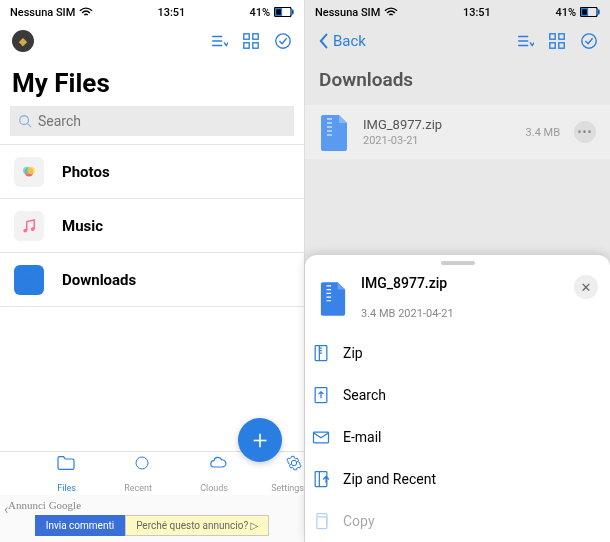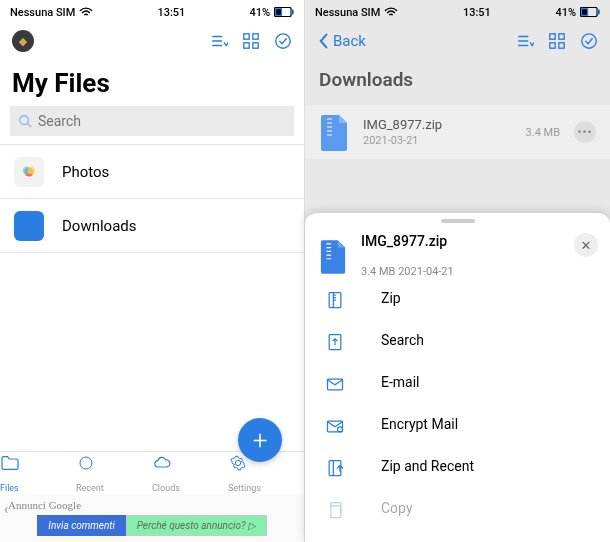--- a/index.html
+++ b/index.html
@@ -16,57 +16,57 @@
 .top-actions{display:flex;gap:14px;align-items:center;}
 .top-actions svg{width:18px;height:18px;}
 .back-link{display:flex;align-items:center;color:#2a7de1;font-size:15px;gap:2px;}
 .back-link svg{width:14px;height:16px;}
 .title{font-size:26px;font-weight:700;padding:10px 12px 8px;}
 .title.small{font-size:19px;font-weight:600;color:#555;padding:10px 14px 14px;}
 .search-wrap{padding:0 10px 8px;}
 .search{background:#eaeaea;border-radius:0;height:30px;display:flex;align-items:center;padding:8px 8px;gap:6px;}
 .search svg{width:14px;height:14px;opacity:.5;}
 .search input{border:0;background:transparent;outline:none;flex:1;font-size:14px;color:#555;}
-.list{border-top:1px solid #e5e5e5;}
+.list{border-top:1px solid #e5e5e5;font-weight:bold;}
 .row{display:flex;align-items:center;height:54px;padding:0 14px;border-bottom:1px solid #e5e5e5;gap:18px;}
 .row .icon{width:30px;height:30px;border-radius:6px;display:flex;align-items:center;justify-content:center;}
 .icon.photos{background:#f2f2f2;}
 .icon.music{background:#f2f2f2;}
 .icon.dl{background:#2a7de1;}
 .row-label{font-size:15px;}
 .fab{position:absolute;right:22px;bottom:80px;width:44px;height:44px;border-radius:50%;background:#2a7de1;display:flex;align-items:center;justify-content:center;box-shadow:0 2px 6px rgba(0,0,0,.2);}
 .fab span{color:#fff;font-size:26px;font-weight:300;line-height:1;}
 .tabbar{border-top:1px solid #e2e2e2;height:44px;display:flex;}
-.tab{flex:1;display:flex;flex-direction:column;align-items:flex-start;justify-content:center;gap:12px;color:#9a9a9a;}
+.tab{flex:1;display:flex;flex-direction:column;align-items:flex-end;justify-content:center;gap:12px;color:#9a9a9a;}
 .tab.active{color:#2a7de1;}
 .tab svg{width:20px;height:16px;}
 .tab-label{font-size:9px;}
 .ad-area{background:#fafafa;padding:4px 0 6px;position:relative;}
 .ad-arrow{position:absolute;left:4px;top:6px;color:#999;font-size:14px;}
 .ad-title{text-align:left;font-size:11px;color:#888;font-family:serif;padding-left:8px;}
-.ad-btns{display:flex;gap:0;justify-content:center;margin-top:4px;font-style:italic;}
+.ad-btns{display:flex;gap:0;justify-content:center;margin-top:4px;}
 .ad-btn{font-size:10px;padding:4px 10px;border:1px solid #c8c8c8;}
 .ad-btn.blue{background:#3a6fd8;color:#fff;border-color:#3a6fd8;}
-.ad-btn.white{background:#86efac;color:#666;}
+.ad-btn.white{background:#fef9c3;color:#666;}
 .file-row{background:#eee;height:54px;display:flex;align-items:center;padding:0 14px;gap:14px;}
 .file-icon{width:30px;height:38px;}
 .file-info{flex:1;}
 .file-name{font-size:13px;color:#555;}
 .file-date{font-size:11px;color:#9a9a9a;margin-top:2px;}
 .file-size{font-size:11px;color:#9a9a9a;}
 .more{width:22px;height:22px;border-radius:50%;background:#ddd;display:flex;align-items:center;justify-content:center;color:#888;font-size:12px;letter-spacing:1px;}
 .sheet{position:absolute;left:0;right:0;bottom:0;background:#fff;border-top-left-radius:12px;border-top-right-radius:12px;box-shadow:0 -2px 10px rgba(0,0,0,.15);}
 .sheet-handle{width:34px;height:4px;background:#ccc;border-radius:2px;margin:6px auto 0;}
 .sheet-header{display:flex;align-items:center;padding:10px 14px 12px;gap:14px;position:relative;}
 .sheet-header .file-icon{width:28px;height:36px;}
 .close-btn{position:absolute;right:12px;top:10px;width:24px;height:24px;border-radius:50%;background:#eee;display:flex;align-items:center;justify-content:center;color:#666;font-size:13px;}
 .sheet-name{font-size:14px;font-weight:500;}
 .sheet-meta{font-size:11px;color:#888;margin-top:16px;}
 .sheet-list{}
-.sheet-item{display:flex;align-items:flex-start;height:42px;padding:0 20px;gap:36px;}
+.sheet-item{display:flex;align-items:center;height:42px;padding:0 6px;gap:12px;}
 .sheet-item svg{width:20px;height:20px;}
 .sheet-item-label{font-size:14px;}
 svg{stroke:#2a7de1;fill:none;stroke-width:1.5;}
 .icon.photos svg,.icon.music svg{stroke:none;}
 </style>
 </head>
 <body>
 
 <div class="screen left">
   <div class="statusbar">
@@ -121,20 +121,30 @@
       <div class="icon photos">
         <svg viewBox="0 0 24 24" style="width:18px;height:18px">
             <circle cx="12" cy="12" r="6" fill="#ff6b6b"></circle>
             <circle cx="9" cy="10" r="5" fill="#4ecdc4" opacity=".7"></circle>
             <circle cx="15" cy="10" r="5" fill="#ffd93d" opacity=".7"></circle>
           </svg>
       </div>
       <span class="row-label">Photos</span>
     </div>
     <div class="row">
+      <div class="icon music">
+        <svg viewBox="0 0 24 24" style="width:18px;height:18px">
+            <path d="M9 18V6l10-2v12" stroke="#ff6b9d" stroke-width="2" fill="none"></path>
+            <circle cx="7" cy="18" r="2.5" fill="#ff6b9d"></circle>
+            <circle cx="17" cy="16" r="2.5" fill="#ff6b9d"></circle>
+          </svg>
+      </div>
+      <span class="row-label">Music</span>
+    </div>
+    <div class="row">
       <div class="icon dl">
         <svg viewBox="0 0 24 24" style="width:18px;height:18px" stroke="#fff">
             <path d="M12 5v9m-4-3l4 4 4-4" stroke-width="2" stroke-linecap="round" stroke-linejoin="round"></path>
           </svg>
       </div>
       <span class="row-label">Downloads</span>
     </div>
   </div>
   <div class="fab">
       <span>+</span>
@@ -266,28 +276,20 @@
       </div>
       <div class="sheet-item">
         <svg viewBox="0 0 24 24">
             <rect x="3" y="6" width="18" height="13" rx="1"></rect>
             <path d="M3 7l9 6 9-6"></path>
           </svg>
         <span class="sheet-item-label">E-mail</span>
       </div>
       <div class="sheet-item">
         <svg viewBox="0 0 24 24">
-            <rect x="3" y="6" width="18" height="13" rx="1"></rect>
-            <path d="M3 7l9 6 9-6"></path>
-            <circle cx="18" cy="16" r="3"></circle>
-          </svg>
-        <span class="sheet-item-label">Encrypt Mail</span>
-      </div>
-      <div class="sheet-item">
-        <svg viewBox="0 0 24 24">
             <rect x="5" y="3" width="14" height="18" rx="1"></rect>
             <path d="M10 3v18"></path>
             <path d="M15 12l3-3m0 0l3 3m-3-3v7" stroke-linecap="round"></path>
           </svg>
         <span class="sheet-item-label">Zip and Recent</span>
       </div>
       <div class="sheet-item" style="opacity:.35">
         <svg viewBox="0 0 24 24">
             <rect x="7" y="7" width="12" height="14" rx="1"></rect>
             <path d="M7 7V4a1 1 0 011-1h10a1 1 0 011 1v13"></path>

